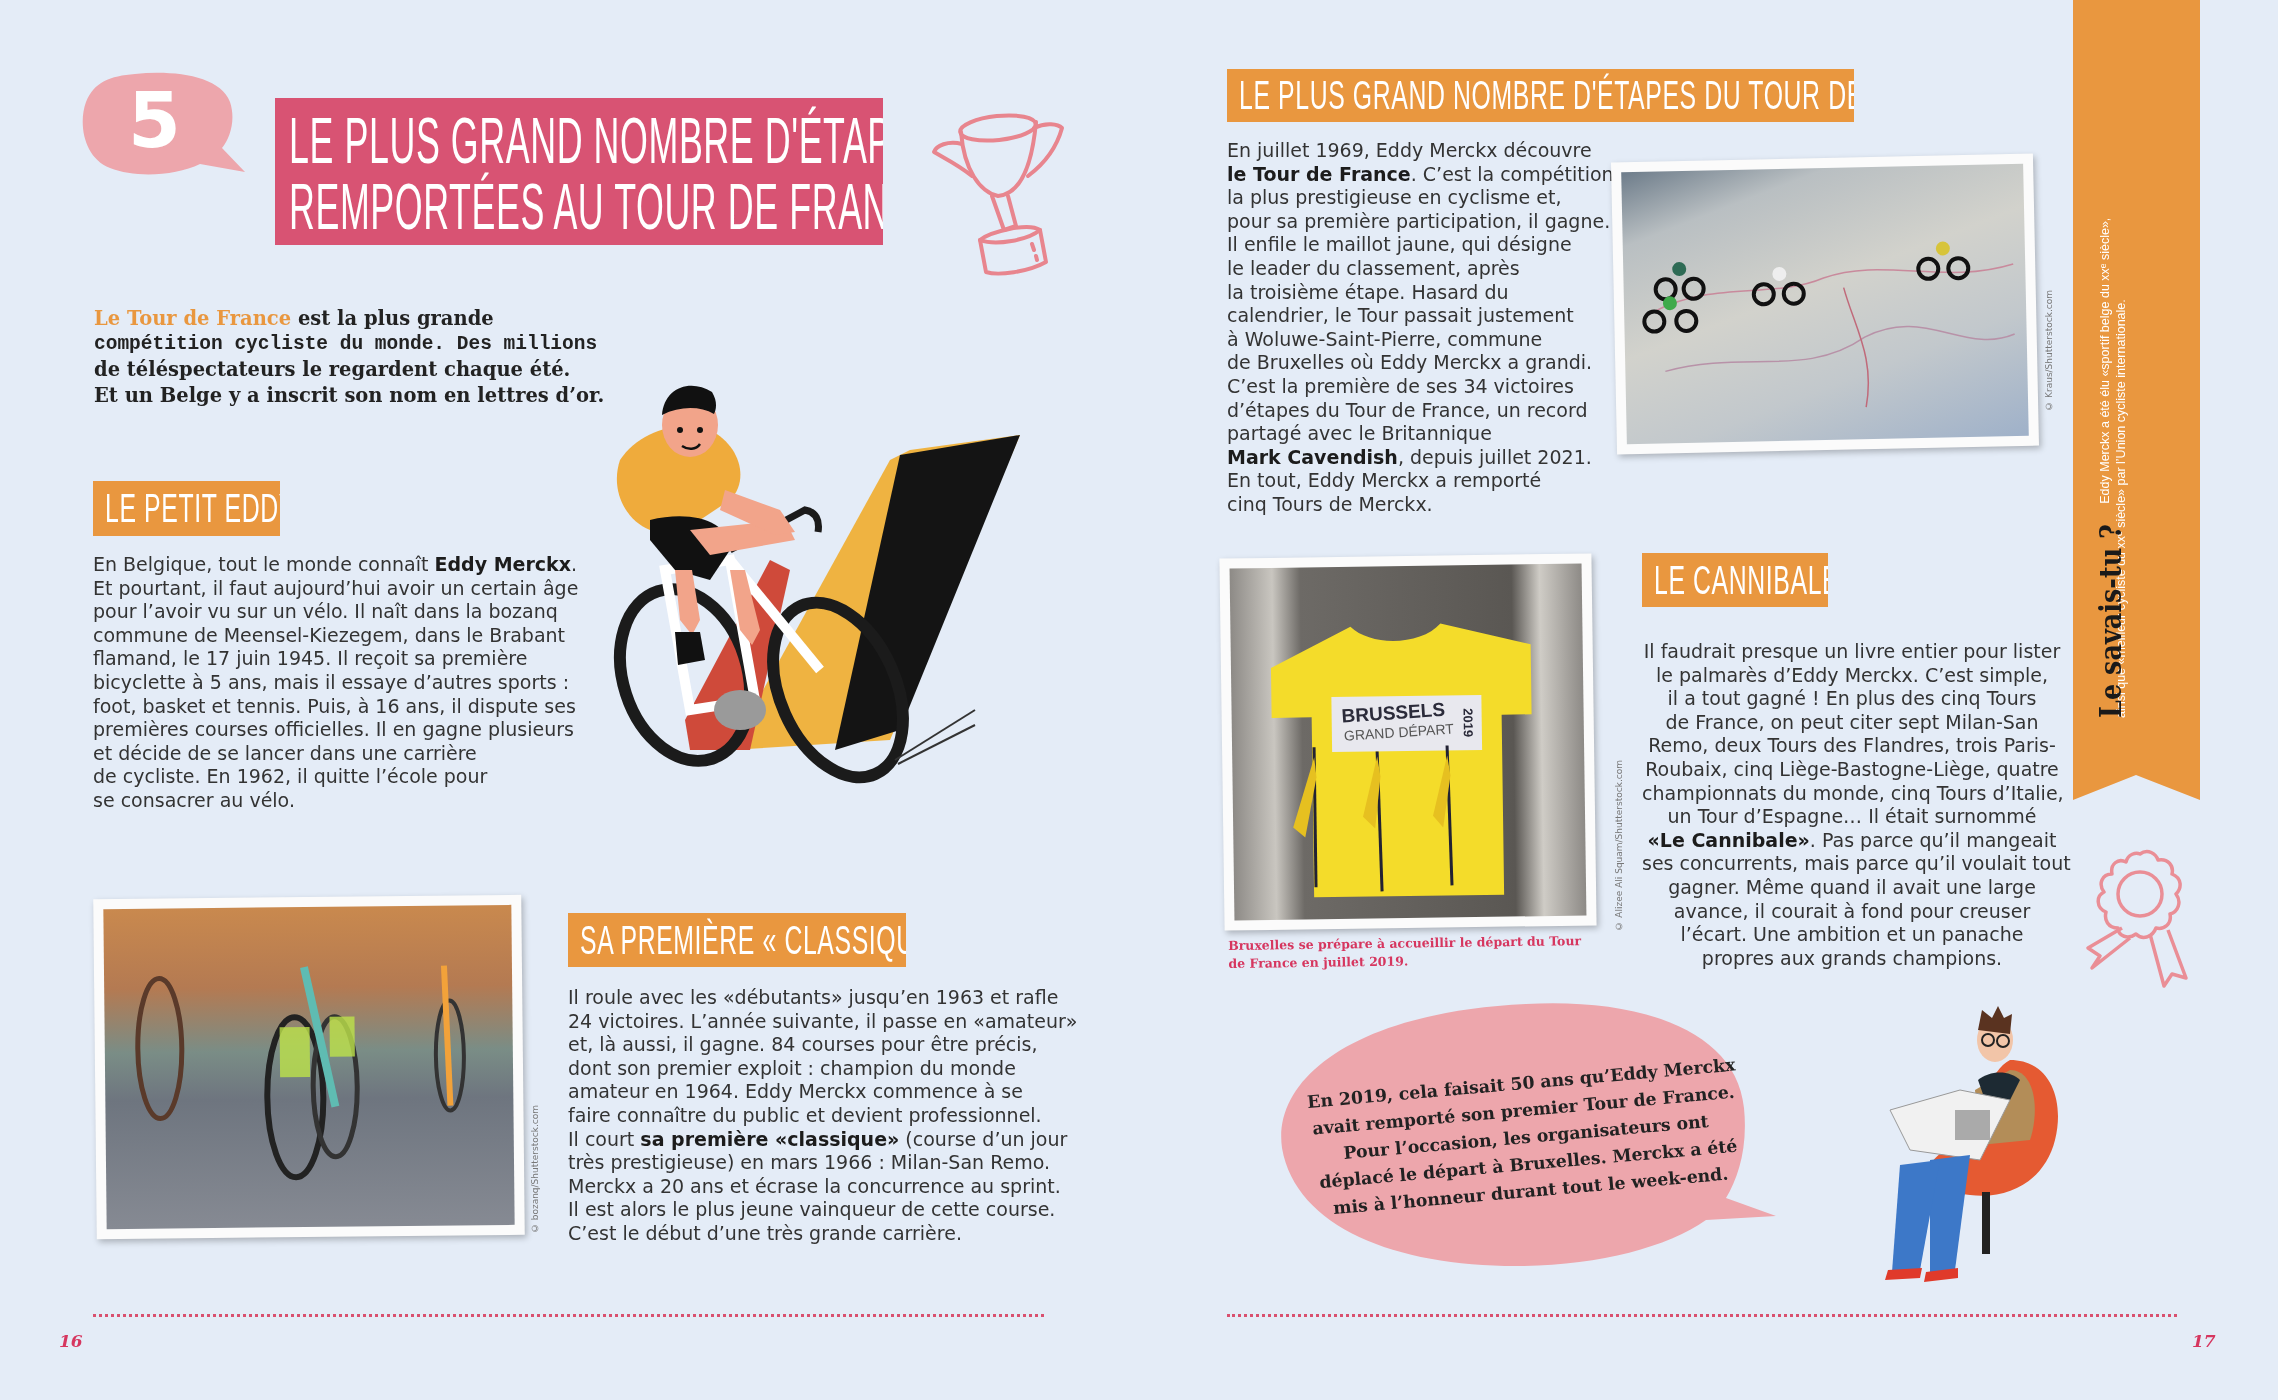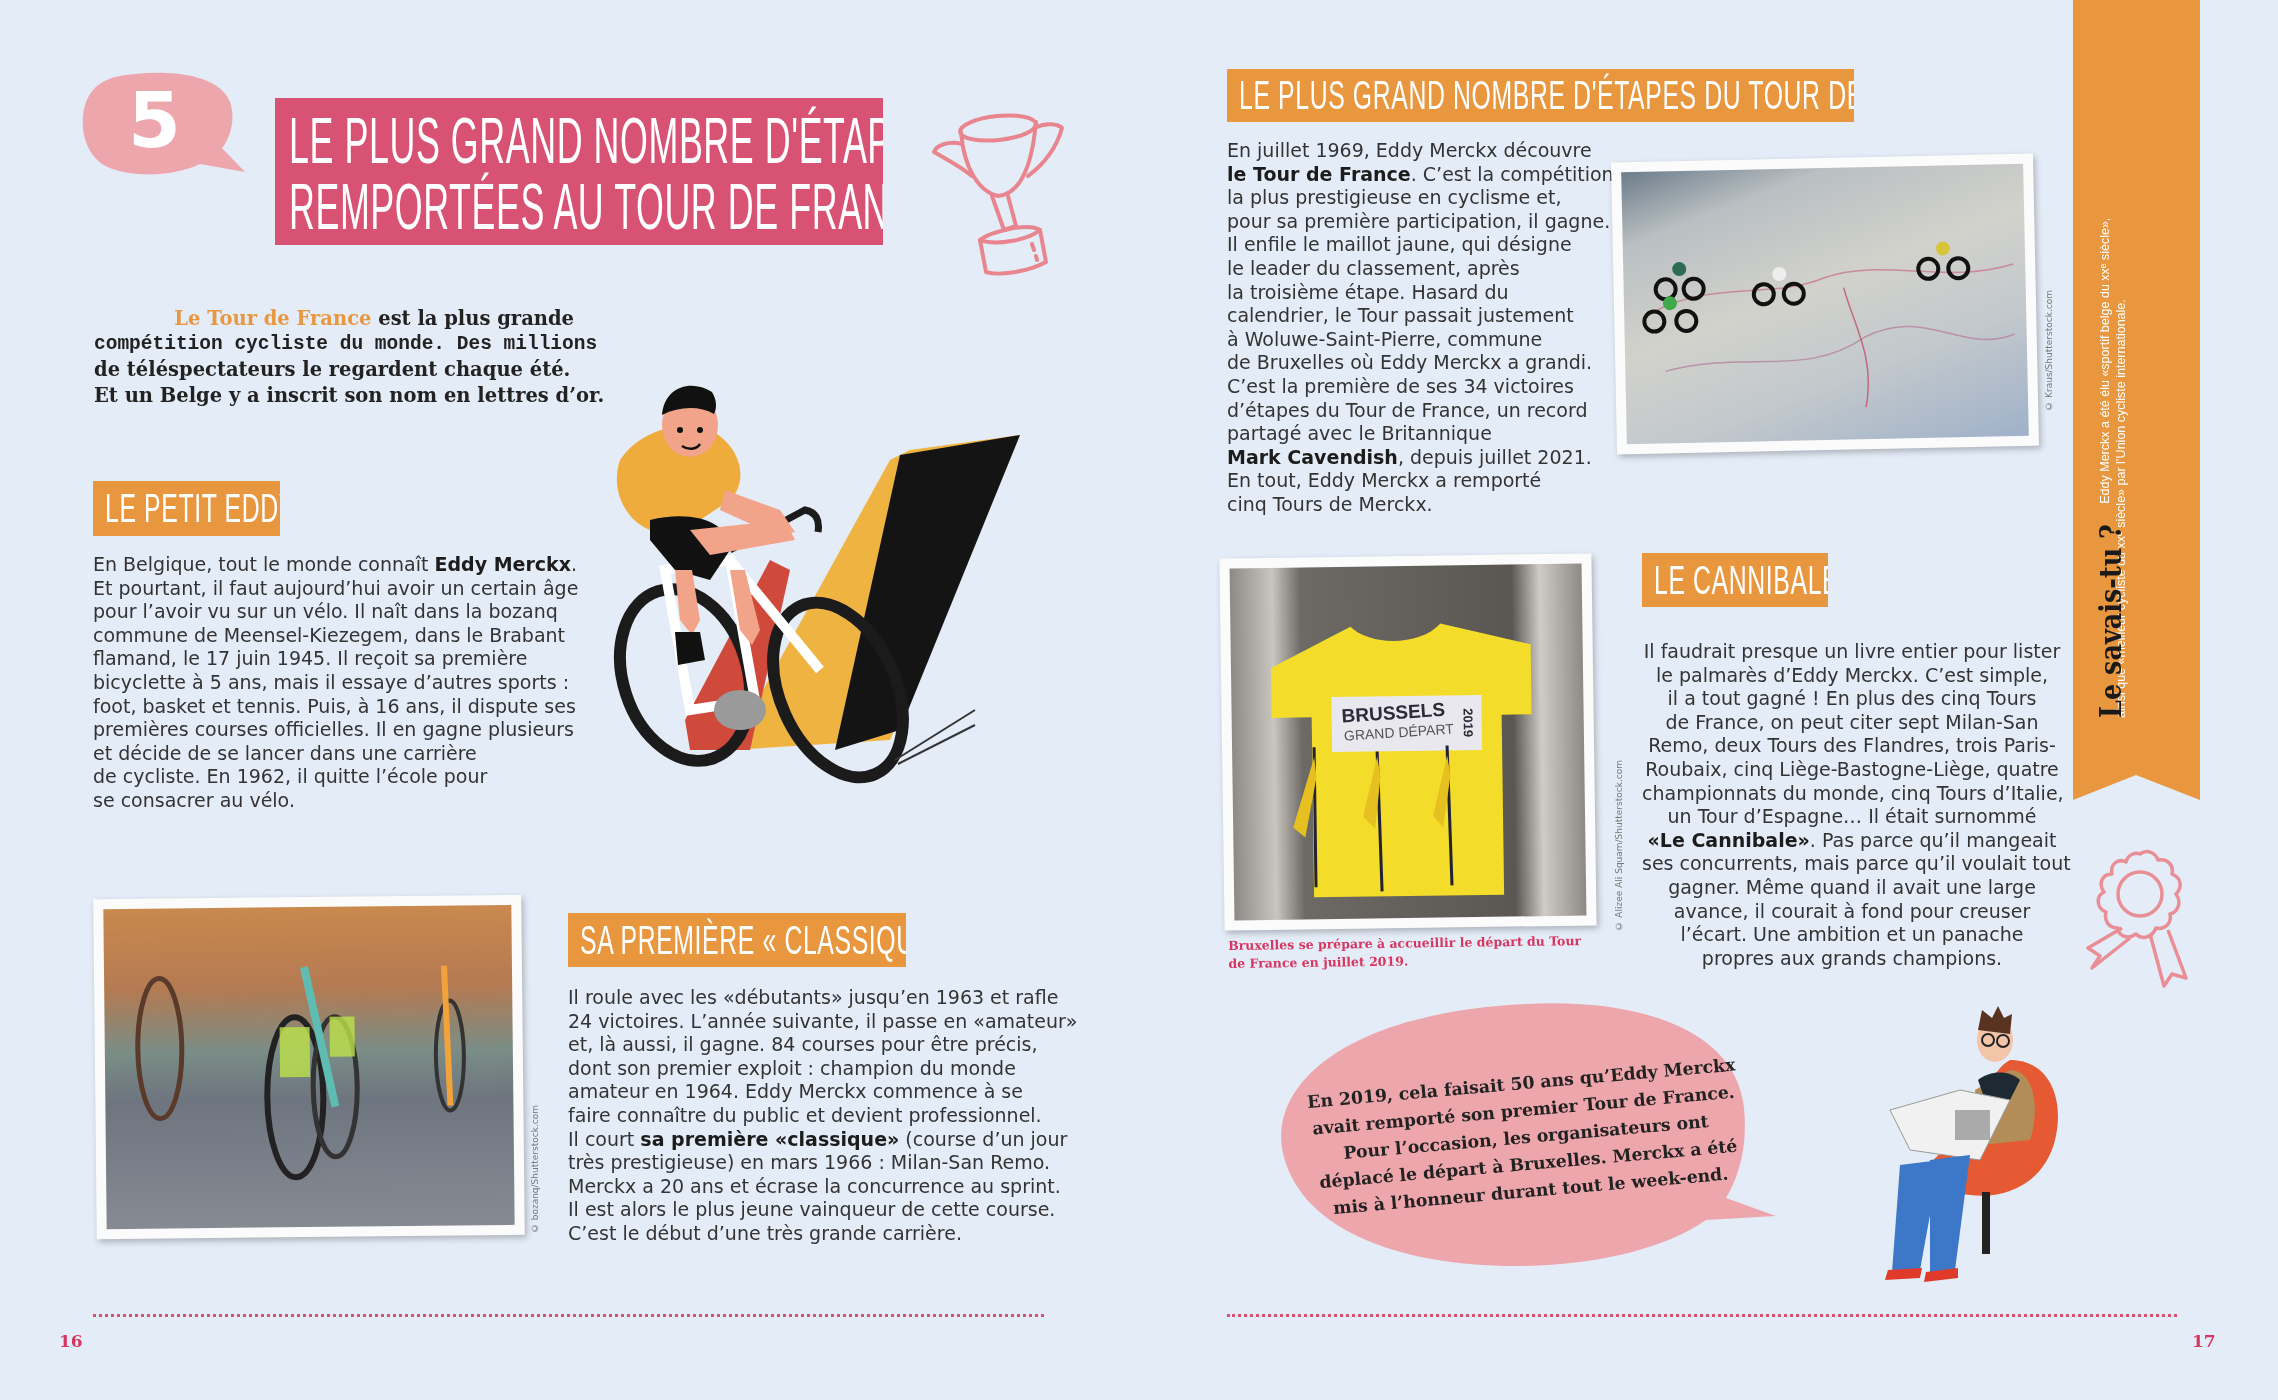--- a/index.html
+++ b/index.html
@@ -12,21 +12,21 @@
   .orange-tag {
     background:#e9973f; padding:0 12px; box-sizing:border-box;
     display:flex; align-items:center; overflow:hidden;
   }
   .orange-tag span { display:inline-block; font-size:40px; transform:scaleX(0.62); transform-origin:left center; white-space:nowrap; font-family:"Liberation Sans", sans-serif; font-weight:400; color:#fff; letter-spacing:1px;}
   .body-text { font-size:19px; line-height:23.6px; color:#333; font-family:"DejaVu Sans", sans-serif; }
   .body-text b { color:#1c1c1c; }
   .photo-frame { background:#fbfbfb; box-shadow:2px 3px 6px rgba(0,0,0,0.25); box-sizing:border-box; padding:10px; }
   .credit { font-size:9px; color:#777; writing-mode:vertical-rl; transform:rotate(180deg); white-space:nowrap; }
   .dotted { border-top:3px dotted #d9506f; height:0; }
-  .pageno { color:#d6365f; font-family:"DejaVu Serif", serif; font-weight:bold; font-size:17px; }
+  .pageno { color:#d6365f; font-family:"DejaVu Serif", serif; font-weight:bold; font-size:17px;font-style:italic; }
 </style>
 </head>
 <body>
 
 <div class="abs" style="left:80px;top:72px;width:170px;height:110px;">
   <svg width="170" height="110" viewBox="0 0 170 110">
     <path d="M55 2 C95 -2 140 4 150 30 C156 48 150 66 142 76 L165 100 L120 92 C95 104 55 106 30 96 C4 86 -2 52 6 30 C14 10 30 4 55 2 Z" fill="#eda6ac"></path>
   </svg>
   <span class="abs" style="left:48px;top:4px;font-size:76px;font-weight:bold;color:#fff;font-family:'DejaVu Sans',sans-serif;">5</span>
 </div>
@@ -43,21 +43,21 @@
     <path d="M34 44 C20 40 8 46 6 52 C20 60 32 66 44 76"></path>
     <path d="M106 28 C118 22 130 24 134 28 C128 50 116 64 100 76"></path>
     <path d="M64 96 L76 130 L88 126 L80 96"></path>
     <path d="M52 140 C62 132 100 122 112 130 L118 162 C100 172 70 176 58 172 Z"></path>
     <path d="M52 140 C68 146 100 140 112 130"></path>
     <path d="M104 144 L106 150 M108 156 L109 160"></path>
   </svg>
 </div>
 
 <div class="abs" style="left:94px;top:306px;width:480px;font-family:'DejaVu Serif',serif;font-weight:bold;font-size:19.5px;line-height:25.5px;color:#222;">
-  <div style="white-space:nowrap;text-align:right;">
+  <div style="white-space:nowrap;">
     <span style="color:#e9973f;">Le Tour de France</span><span> est la plus grande</span>
   </div>
   <div style="white-space:nowrap;font-family:Liberation Mono, monospace;">compétition cycliste du monde. Des millions</div>
   <div style="white-space:nowrap;">de téléspectateurs le regardent chaque été.</div>
   <div style="white-space:nowrap;">Et un Belge y a inscrit son nom en lettres d’or.</div>
 </div>
 
 <div class="abs orange-tag" style="left:93px;top:481px;width:187px;height:55px;">
   <span>LE PETIT EDDY</span>
 </div>

